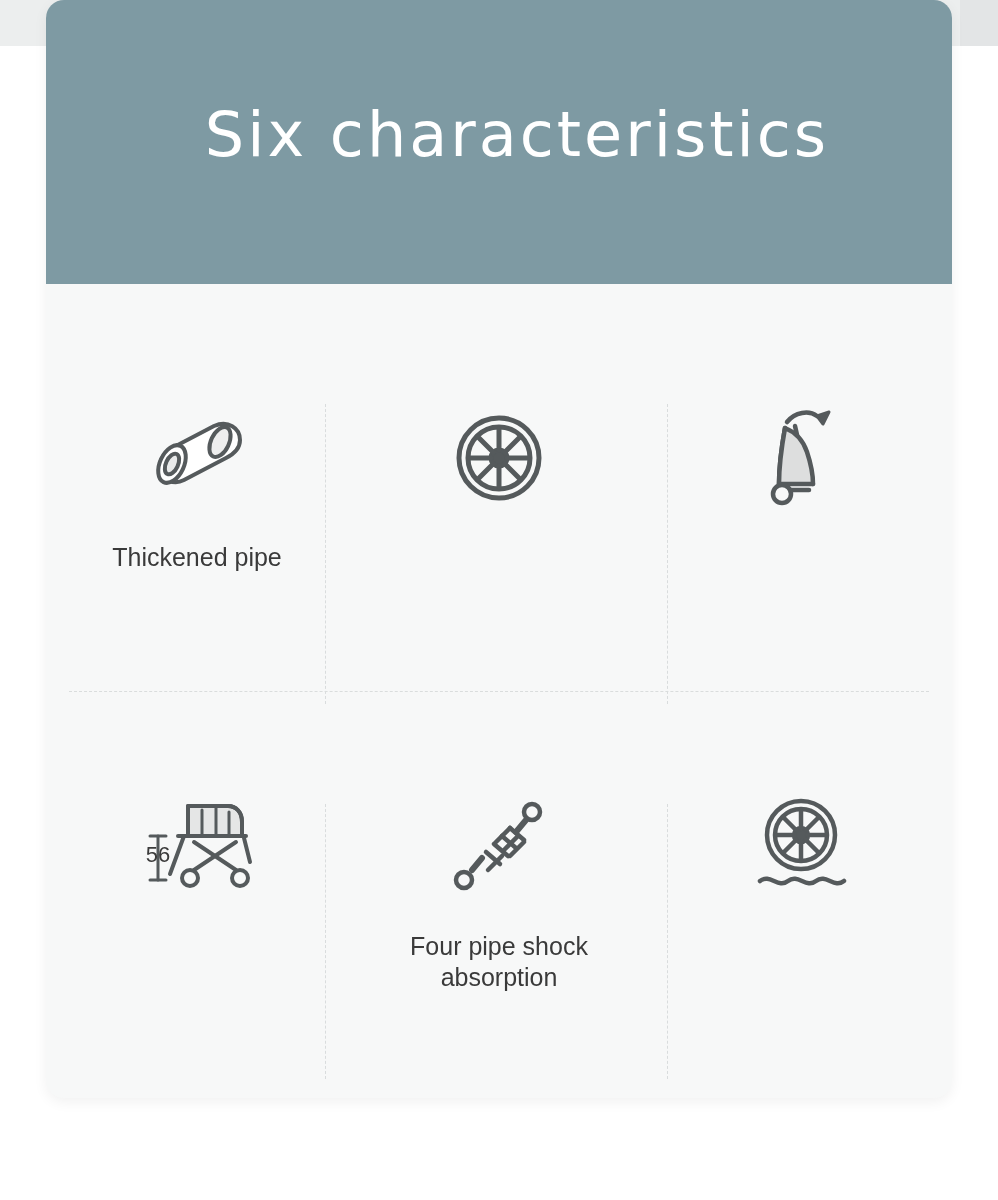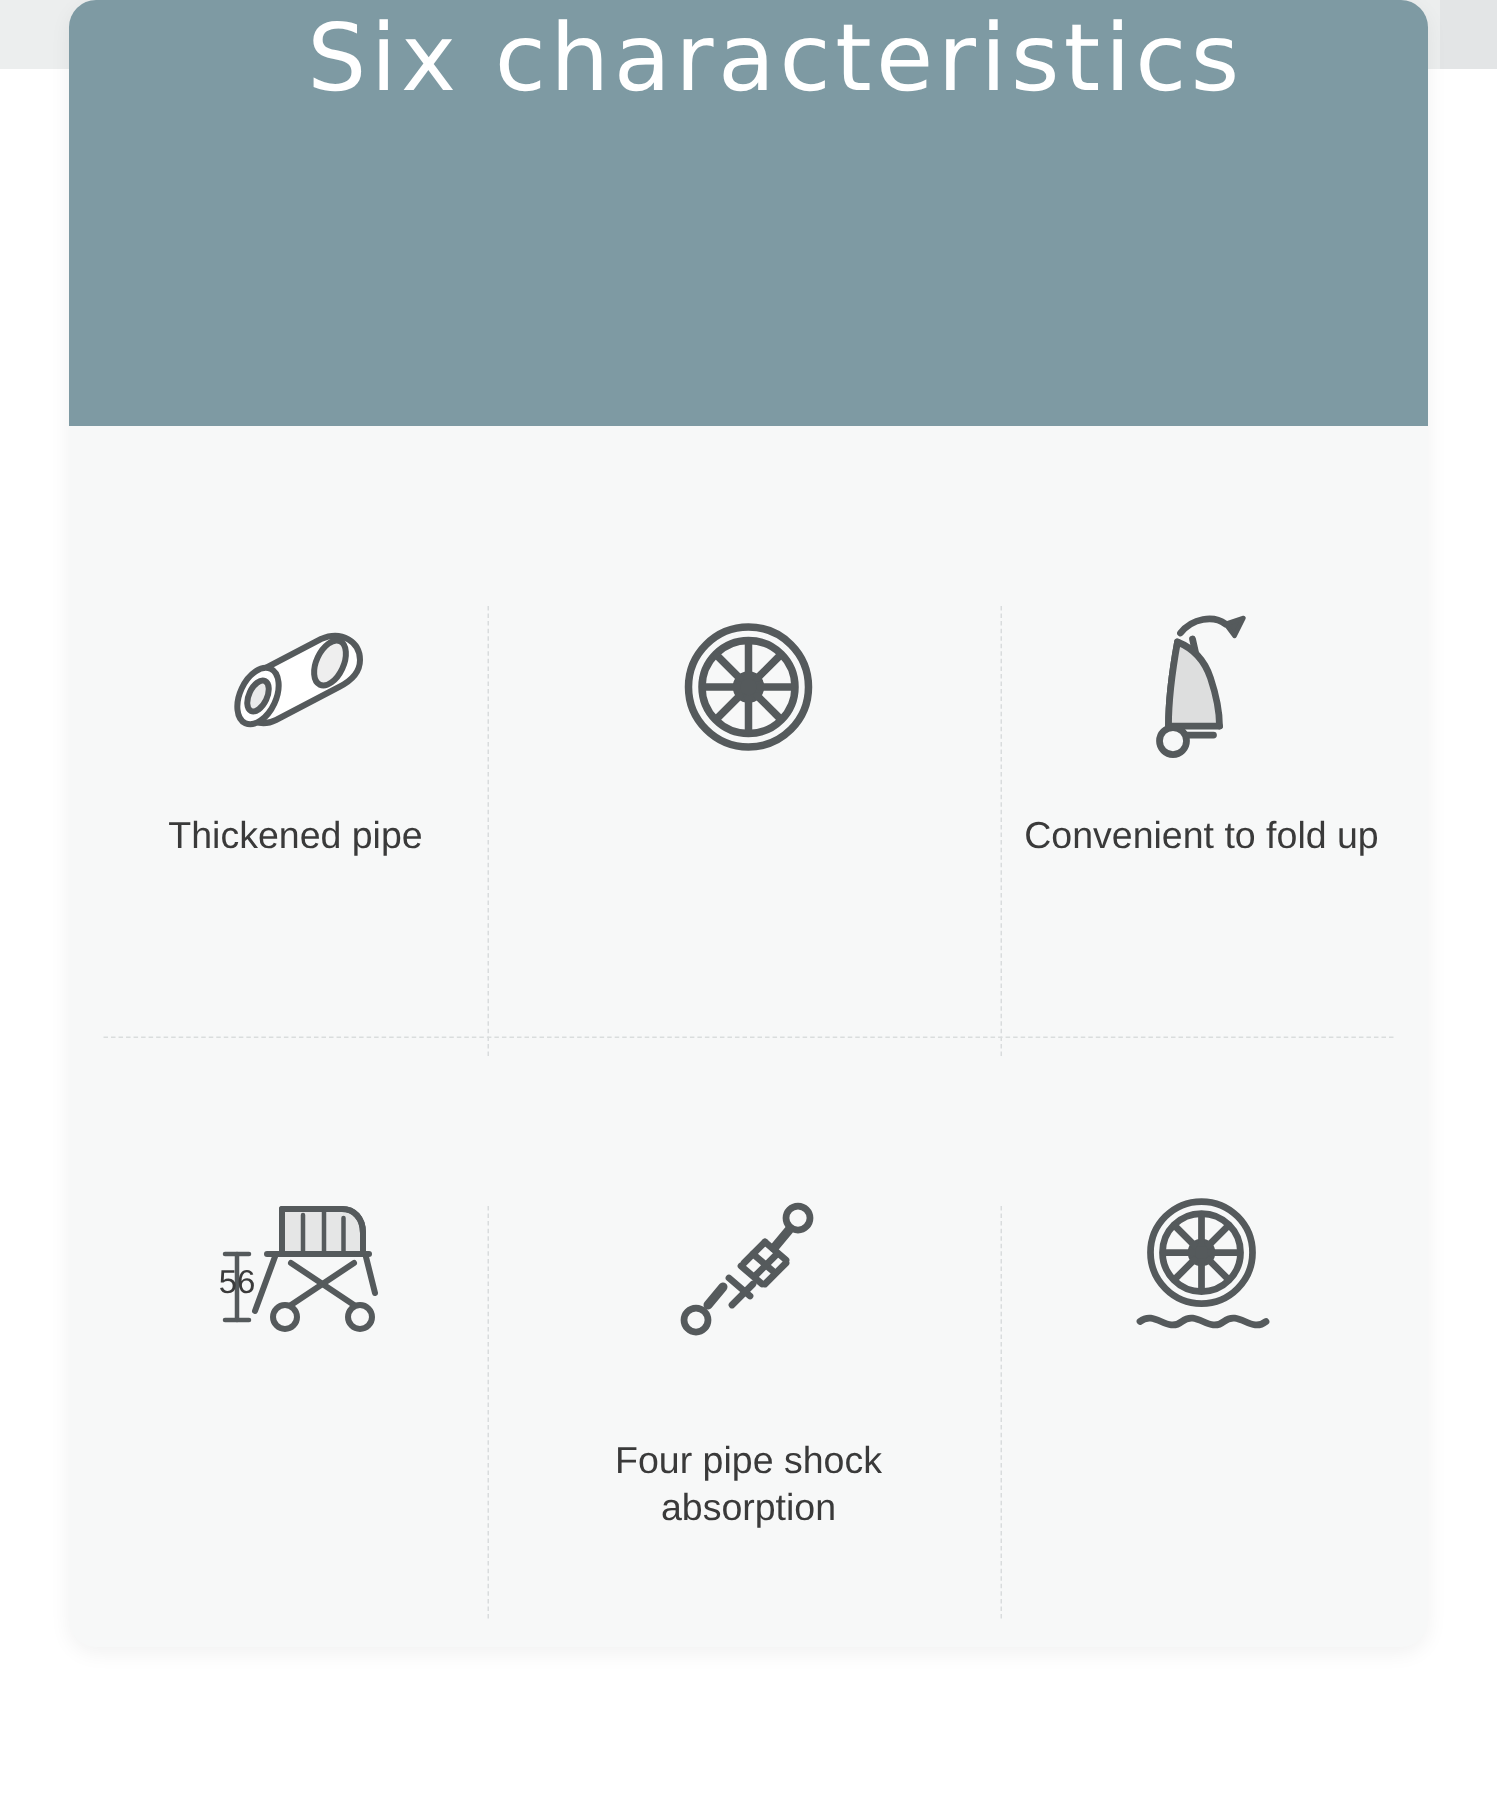--- a/index.html
+++ b/index.html
@@ -38,21 +38,21 @@
     border-radius: 18px;
     box-shadow: 0 4px 14px rgba(0,0,0,0.06);
     overflow: hidden;
   }
   .banner {
     height: 284px;
     background: #7e9aa3;
     display: flex;
     flex-direction: column;
     align-items: center;
-    justify-content: flex-start;
+    justify-content: center;
     box-sizing: border-box;
     padding-top: 8px;
     padding-left: 36px;
   }
   .banner-line {
     color: #ffffff;
     font-family: "DejaVu Sans", sans-serif;
     font-weight: 400;
     letter-spacing: 1.5px;
     line-height: 1.0;
@@ -78,21 +78,21 @@
   }
   .cell {
     position: relative;
     display: flex;
     flex-direction: column;
     align-items: center;
     justify-content: flex-start;
     box-sizing: border-box;
     padding-top: 118px;
   }
-  .cell.row2 { padding-top: 100px; gap: 28px; }
+  .cell.row2 { padding-top: 100px; }
   
   .v-sep {
     position: absolute;
     top: 120px;
     width: 0;
     border-left: 1px dashed #d9dcdd;
     height: 300px;
   }
   .v-sep.v1 { left: 279px; }
   .v-sep.v2 { left: 621px; }
@@ -187,21 +187,20 @@
             <path d="M66 10 L78 6 L72 18 Z" fill="#555a5c" stroke-width="3"></path>
             <path d="M34 22 C30 44 28 62 28 78"></path>
             <path d="M44 20 C48 40 54 60 62 78"></path>
             <path d="M34 22 C44 26 52 34 56 46 C60 58 62 70 62 78 L28 78 C28 62 30 44 34 22 Z" fill="#dddede" stroke="none"></path>
             <path d="M34 22 C44 26 52 34 56 46 C60 58 62 70 62 78 L28 78 C28 62 30 44 34 22 Z"></path>
             <circle cx="31" cy="88" r="9"></circle>
             <path d="M40 84 L58 84"></path>
           </g>
         </svg>
       </div>
-      <div class="cell-label wide">Convenient to fold up</div>
     </div>
 
     <div class="cell row2">
       <div class="icon-box">
         <svg width="130" height="110" viewBox="0 0 130 110">
           <g fill="none" stroke="#555a5c" stroke-width="4" stroke-linecap="round" stroke-linejoin="round">
             <path d="M56 14 L96 14 C104 14 110 20 110 30 L110 44 L56 44 Z" fill="#e5e6e6"></path>
             <path d="M56 14 L96 14 C104 14 110 20 110 30 L110 44 L56 44 Z"></path>
             <path d="M70 18 L70 44" stroke-width="3"></path>
             <path d="M84 16 L84 44" stroke-width="3"></path>

